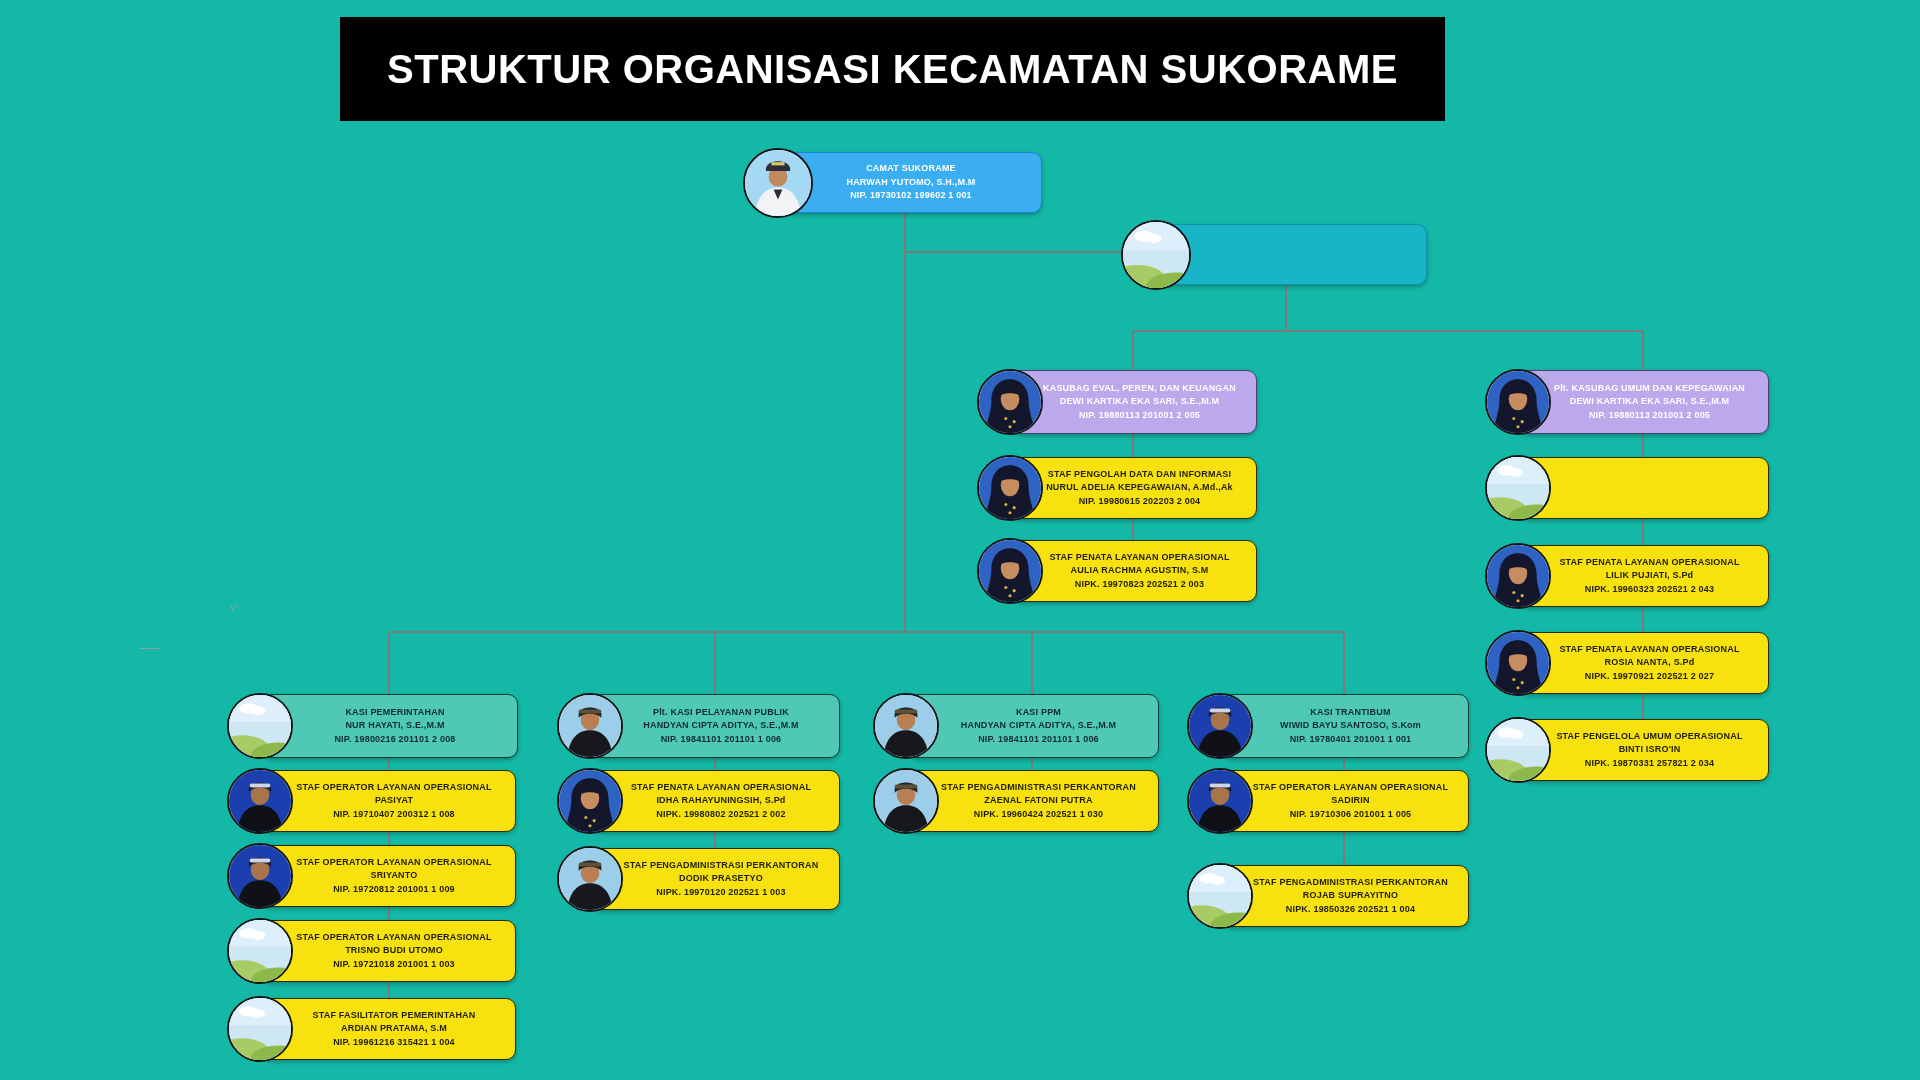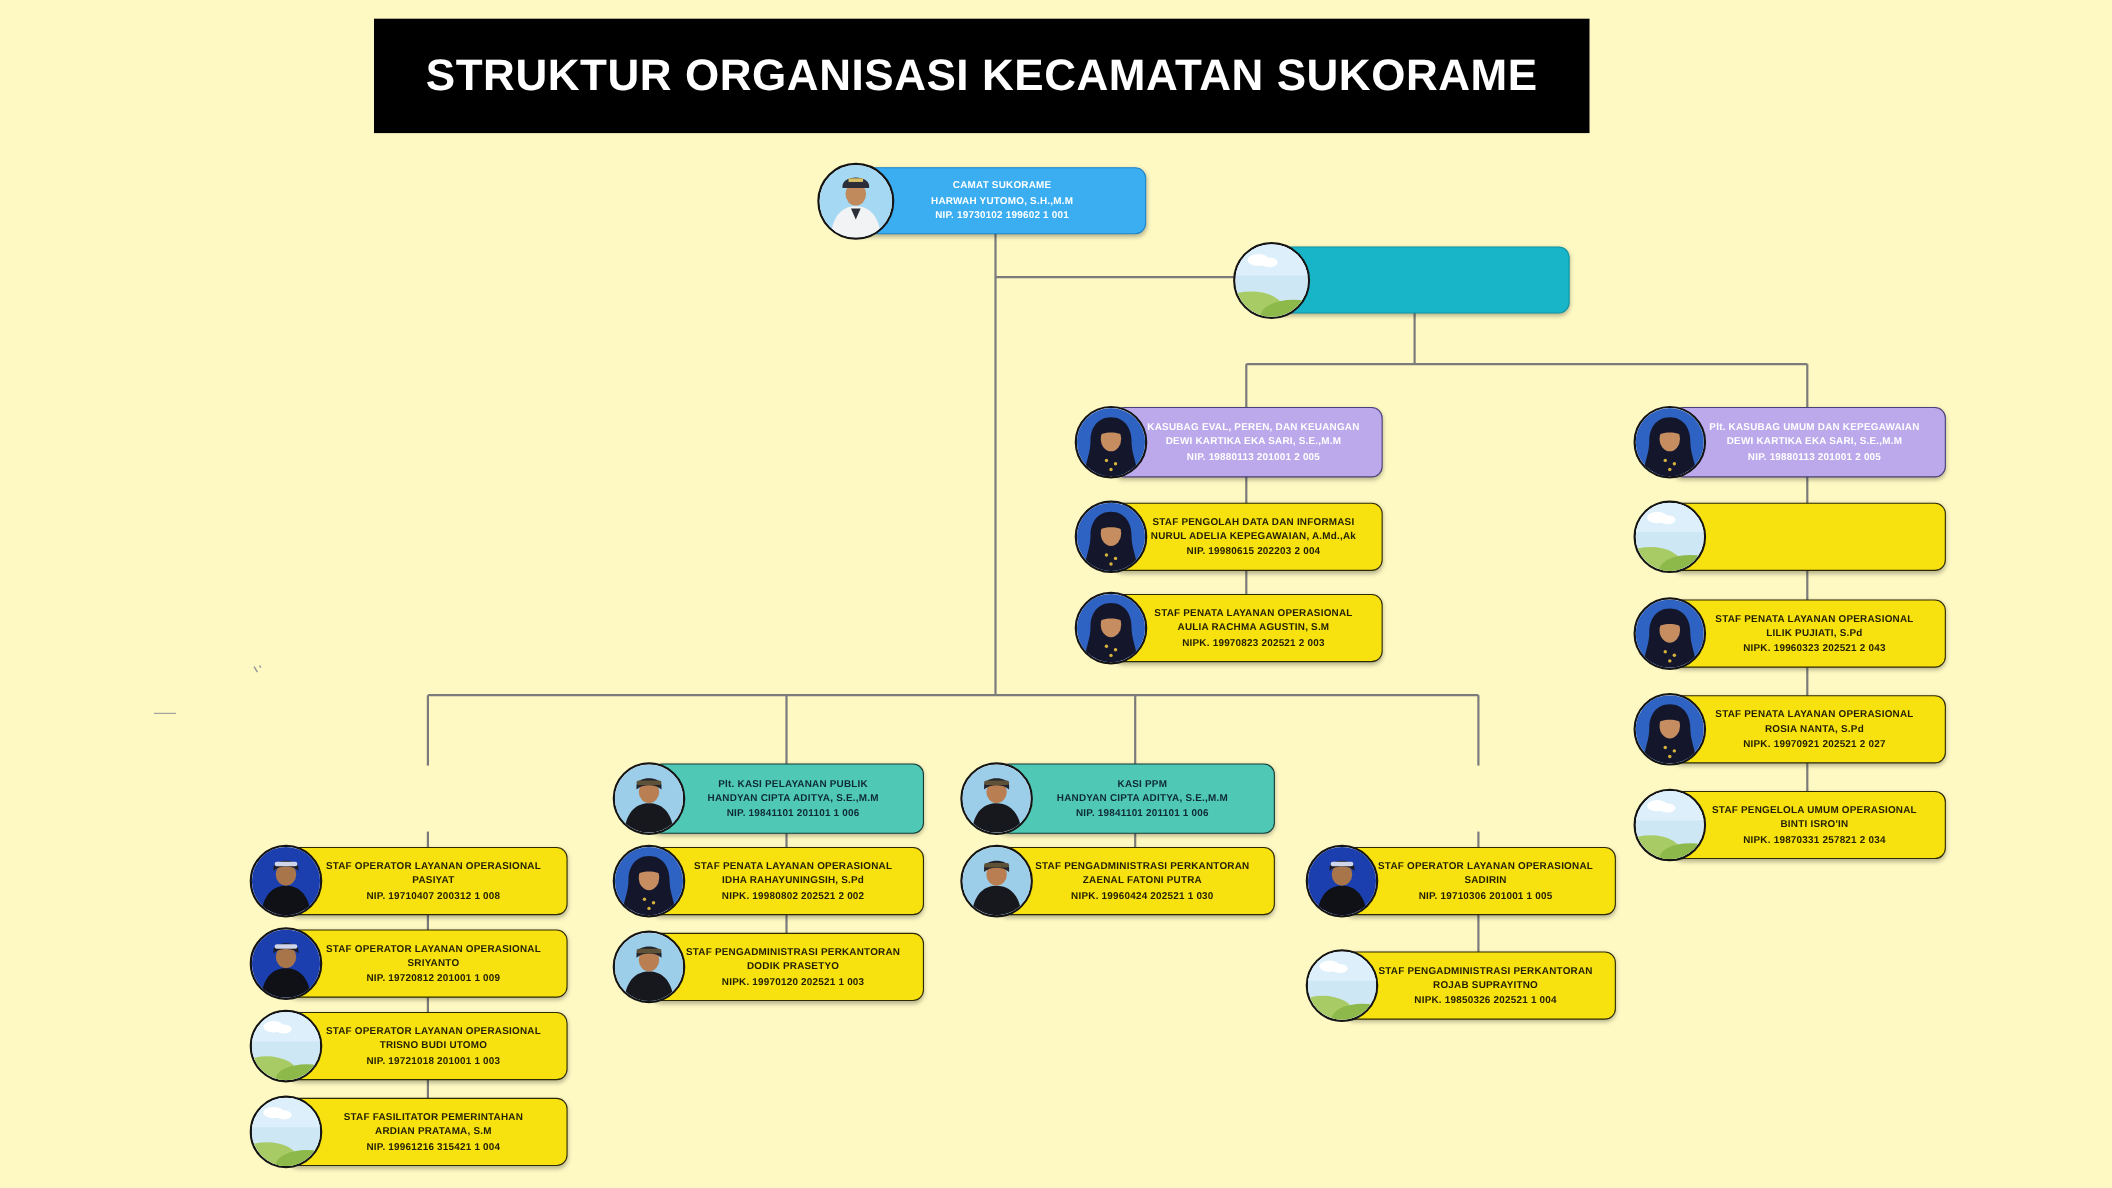--- a/index.html
+++ b/index.html
@@ -1,17 +1,17 @@
 <!DOCTYPE html>
 <html><head>
 <meta charset="utf-8">
 <style>
   html,body{margin:0;padding:0;background:#fff;}
   .canvas{
-    position:relative;width:1920px;height:1080px;overflow:hidden;background:#fef9c3;
+    position:relative;width:1920px;height:1080px;overflow:hidden;background:#14b8a6;
     font-family:"Liberation Sans",sans-serif;
   }
   .title-banner{
     position:absolute;left:340px;top:17px;width:1105px;height:104px;
     background:var(--title_bg,#000);display:flex;align-items:center;justify-content:center;
   }
   .title-banner h1{
     margin:0;color:var(--title_text,#fff);font-size:40px;font-weight:700;letter-spacing:.5px;white-space:nowrap;
   }
   #connectors{position:absolute;left:0;top:0;z-index:0;}
@@ -237,20 +237,37 @@
           <ellipse cx="13" cy="54" rx="27" ry="15" fill="#a9cb66"></ellipse>
           <ellipse cx="48" cy="59" rx="27" ry="13" fill="#8db94a"></ellipse>
         </svg>
       </div>
     <div class="txt">
       <div class="role">STAF PENGELOLA UMUM OPERASIONAL</div>
       <div class="person">BINTI ISRO'IN</div>
       <div class="nip">NIPK. 19870331 257821 2 034</div>
     </div>
   </div>
+    <div class="node lvl-kasi" style="left: 262px; top: 694px; width: 254px; height: 62px;">
+    <div class="photo">
+        <svg viewBox="0 0 60 60">
+          <rect width="60" height="60" fill="#cde7f5"></rect>
+          <rect width="60" height="26" fill="#ddeffb"></rect>
+          <ellipse cx="19" cy="13" rx="9" ry="5" fill="#fff"></ellipse>
+          <ellipse cx="28" cy="15" rx="7" ry="4" fill="#fff"></ellipse>
+          <ellipse cx="13" cy="54" rx="27" ry="15" fill="#a9cb66"></ellipse>
+          <ellipse cx="48" cy="59" rx="27" ry="13" fill="#8db94a"></ellipse>
+        </svg>
+      </div>
+    <div class="txt">
+      <div class="role">KASI PEMERINTAHAN</div>
+      <div class="person">NUR HAYATI, S.E.,M.M</div>
+      <div class="nip">NIP. 19800216 201101 2 008</div>
+    </div>
+  </div>
     <div class="node lvl-kasi" style="left: 592px; top: 694px; width: 246px; height: 62px;">
     <div class="photo">
         <svg viewBox="0 0 60 60">
           <rect width="60" height="60" fill="#9ccde9"></rect>
           <path d="M30 34 C20 34 10 40 8 60 L52 60 C50 40 40 34 30 34 Z" fill="#17181d"></path>
           <ellipse cx="30" cy="24" rx="9" ry="10" fill="#b97f52"></ellipse>
           <path d="M19 18 C20 10 40 10 41 18 L41 22 C36 17 24 17 19 22 Z" fill="#23242b"></path>
           <rect x="19" y="14" width="22" height="4" rx="2" fill="#5d5138"></rect>
         </svg>
       </div>
@@ -269,48 +286,64 @@
           <path d="M19 18 C20 10 40 10 41 18 L41 22 C36 17 24 17 19 22 Z" fill="#23242b"></path>
           <rect x="19" y="14" width="22" height="4" rx="2" fill="#5d5138"></rect>
         </svg>
       </div>
     <div class="txt">
       <div class="role">KASI PPM</div>
       <div class="person">HANDYAN CIPTA ADITYA, S.E.,M.M</div>
       <div class="nip">NIP. 19841101 201101 1 006</div>
     </div>
   </div>
-    <div class="node lvl-staff" style="left: 262px; top: 770px; width: 252px; height: 60px;">
+    <div class="node lvl-kasi" style="left: 1222px; top: 694px; width: 245px; height: 62px;">
     <div class="photo">
         <svg viewBox="0 0 60 60">
           <rect width="60" height="60" fill="#1b3fae"></rect>
           <path d="M30 34 C20 34 10 40 8 60 L52 60 C50 40 40 34 30 34 Z" fill="#101117"></path>
           <ellipse cx="30" cy="24" rx="9" ry="10" fill="#a8744a"></ellipse>
           <path d="M19 18 C20 10 40 10 41 18 L41 21 C36 16 24 16 19 21 Z" fill="#1d1e25"></path>
           <rect x="20" y="13" width="20" height="4" rx="2" fill="#cfd4e8"></rect>
         </svg>
       </div>
     <div class="txt">
-      <div class="role">STAF OPERATOR LAYANAN OPERASIONAL</div>
-      <div class="person">PASIYAT</div>
-      <div class="nip">NIP. 19710407 200312 1 008</div>
-    </div>
-  </div>
-    <div class="node lvl-staff" style="left: 262px; top: 845px; width: 252px; height: 60px;">
+      <div class="role">KASI TRANTIBUM</div>
+      <div class="person">WIWID BAYU SANTOSO, S.Kom</div>
+      <div class="nip">NIP. 19780401 201001 1 001</div>
+    </div>
+  </div>
+    <div class="node lvl-staff" style="left: 262px; top: 770px; width: 252px; height: 60px;">
     <div class="photo">
         <svg viewBox="0 0 60 60">
           <rect width="60" height="60" fill="#1b3fae"></rect>
           <path d="M30 34 C20 34 10 40 8 60 L52 60 C50 40 40 34 30 34 Z" fill="#101117"></path>
           <ellipse cx="30" cy="24" rx="9" ry="10" fill="#a8744a"></ellipse>
           <path d="M19 18 C20 10 40 10 41 18 L41 21 C36 16 24 16 19 21 Z" fill="#1d1e25"></path>
           <rect x="20" y="13" width="20" height="4" rx="2" fill="#cfd4e8"></rect>
         </svg>
       </div>
     <div class="txt">
       <div class="role">STAF OPERATOR LAYANAN OPERASIONAL</div>
+      <div class="person">PASIYAT</div>
+      <div class="nip">NIP. 19710407 200312 1 008</div>
+    </div>
+  </div>
+    <div class="node lvl-staff" style="left: 262px; top: 845px; width: 252px; height: 60px;">
+    <div class="photo">
+        <svg viewBox="0 0 60 60">
+          <rect width="60" height="60" fill="#1b3fae"></rect>
+          <path d="M30 34 C20 34 10 40 8 60 L52 60 C50 40 40 34 30 34 Z" fill="#101117"></path>
+          <ellipse cx="30" cy="24" rx="9" ry="10" fill="#a8744a"></ellipse>
+          <path d="M19 18 C20 10 40 10 41 18 L41 21 C36 16 24 16 19 21 Z" fill="#1d1e25"></path>
+          <rect x="20" y="13" width="20" height="4" rx="2" fill="#cfd4e8"></rect>
+        </svg>
+      </div>
+    <div class="txt">
+      <div class="role">STAF OPERATOR LAYANAN OPERASIONAL</div>
       <div class="person">SRIYANTO</div>
       <div class="nip">NIP. 19720812 201001 1 009</div>
     </div>
   </div>
     <div class="node lvl-staff" style="left: 262px; top: 920px; width: 252px; height: 60px;">
     <div class="photo">
         <svg viewBox="0 0 60 60">
           <rect width="60" height="60" fill="#cde7f5"></rect>
           <rect width="60" height="26" fill="#ddeffb"></rect>
           <ellipse cx="19" cy="13" rx="9" ry="5" fill="#fff"></ellipse>

